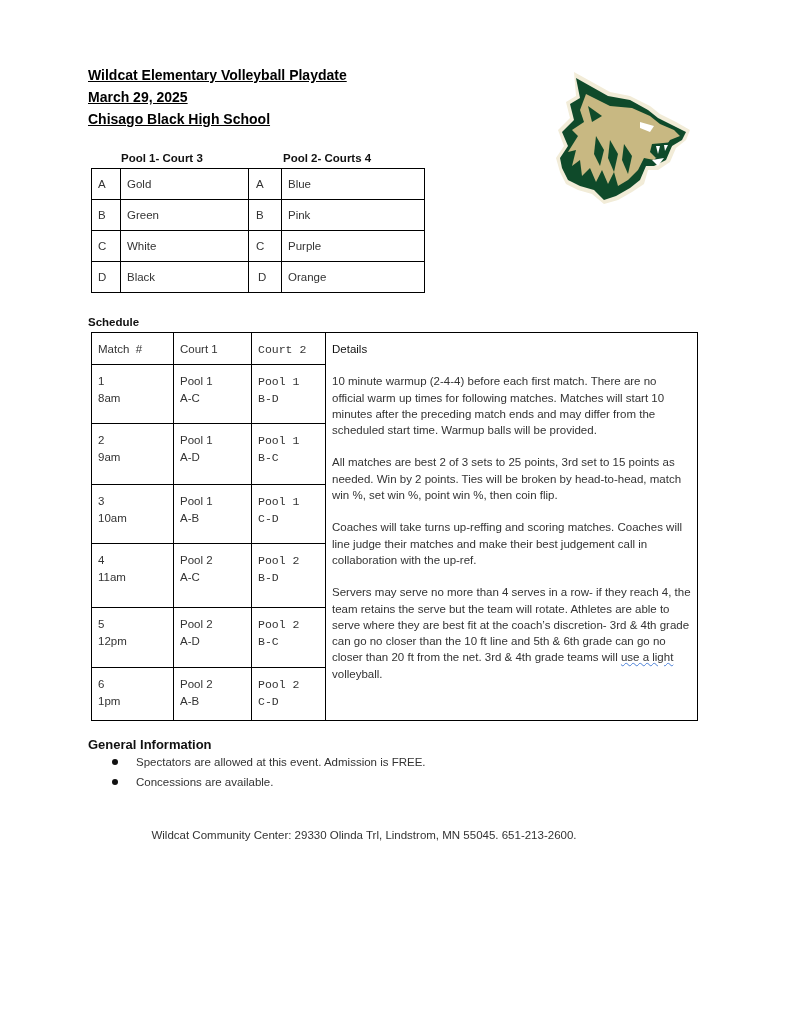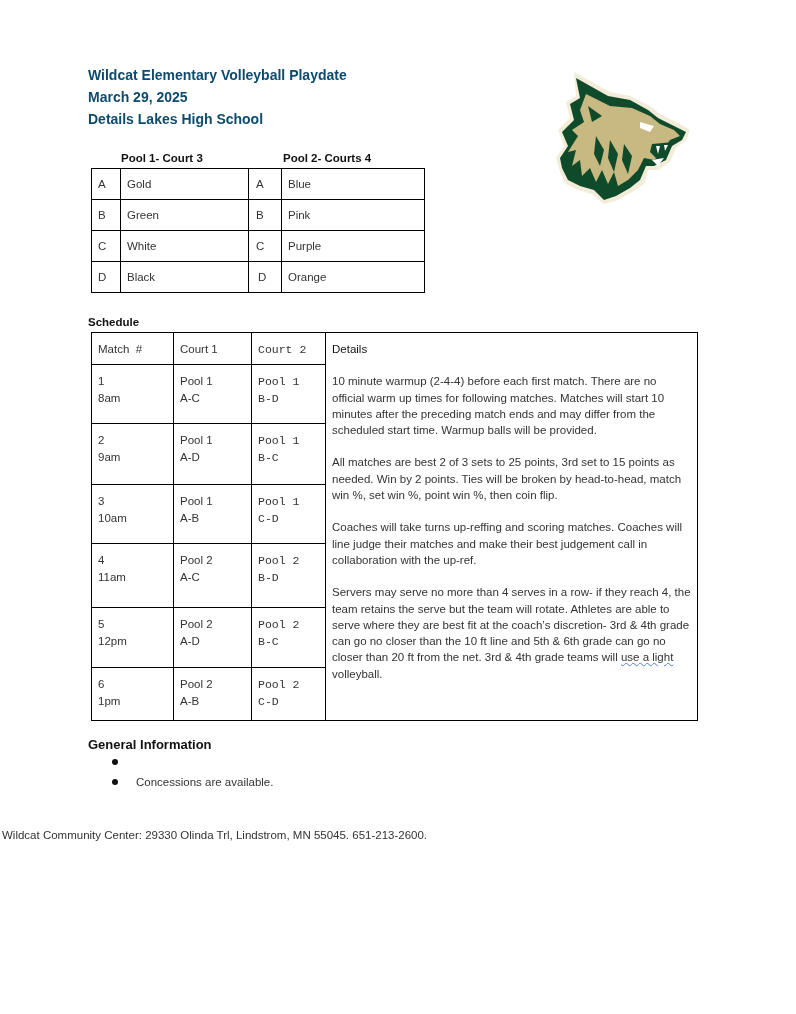--- a/index.html
+++ b/index.html
@@ -1,19 +1,19 @@
 <!DOCTYPE html>
 <html><head>
 <meta charset="utf-8">
 <style>
   html, body { margin: 0; padding: 0; background: #ffffff; }
   body { width: 796px; height: 1014px; position: relative; font-family: "Liberation Sans", "DejaVu Sans", sans-serif; color: #222; }
   .page { position: absolute; left: 0; top: 0; width: 796px; height: 1014px; }
 
-  .hdr { position: absolute; left: 88px; font-weight: bold; font-size: 14px; color: #0c4a6e; }
+  .hdr { position: absolute; left: 88px; font-weight: bold; font-size: 14px; color: #000000; text-decoration: underline; }
   .hdr.l1 { top: 67px; }
   .hdr.l2 { top: 89px; }
   .hdr.l3 { top: 111px; }
 
   .logo { position: absolute; left: 552px; top: 66px; width: 142px; height: 142px; }
 
   .pool-label { position: absolute; top: 152px; font-weight: bold; font-size: 11.5px; color: #111; padding-left: 33px; }
 
   table { border-collapse: collapse; position: absolute; }
   td { border: 1px solid #000; font-size: 11.5px; color: #333; vertical-align: top; padding: 0 0 0 6px; }
@@ -42,31 +42,31 @@
   .sched tr.r6 td { height: 44px; }
   .d-title { font-weight: normal; color: #111; display: block; margin-bottom: 16px; }
   .d-para { display: block; margin-bottom: 16px; }
   .squiggle { text-decoration: underline wavy #4a7fd6; text-decoration-thickness: 1px; }
 
   .gen-label { position: absolute; left: 88px; top: 737px; font-weight: bold; font-size: 13px; color: #111; }
   .gen-list { position: absolute; left: 110px; top: 754px; margin: 0; padding: 0; list-style: none; }
   .gen-list li { font-size: 11.5px; color: #333; height: 19.5px; line-height: 16px; position: relative; padding-left: 26px; }
   .gen-list li .bullet { position: absolute; left: 2px; top: 5px; width: 6px; height: 6px; border-radius: 50%; background: #111; }
 
-  .footer { position: absolute; left: 0; width: 700px; top: 829px; font-size: 11.5px; color: #333; }
+  .footer { position: absolute; left: 12px; width: 700px; top: 829px; text-align: center; font-size: 11.5px; color: #333; }
   .footer span { position: relative; left: 2px; }
 </style>
 </head>
 <body>
 
 <div class="page">
 
   <div class="hdr l1">Wildcat Elementary Volleyball Playdate</div>
   <div class="hdr l2">March 29, 2025</div>
-  <div class="hdr l3">Details Lakes High School</div>
+  <div class="hdr l3">Chisago Black High School</div>
 
   <svg class="logo" viewBox="0 0 142 142">
 
     <path d="M22 6 L58 26 L78 30 L98 40 L108 48 L124 56 L138 64 L134 74 L124 82 L118 96 L106 104 L96 104 L92 118 L80 126 L66 134 L52 138 L40 128 L26 124 L14 118 L8 106 L4 92 L12 80 L6 64 L18 52 L14 36 L24 30 Z" fill="#f2ecd8"></path>
 
     <path d="M24 12 L56 30 L78 34 L96 44 L106 52 L122 60 L134 66 L130 74 L120 80 L114 94 L102 100 L94 100 L88 114 L78 122 L64 130 L52 134 L42 124 L28 120 L16 114 L10 102 L8 92 L16 80 L10 66 L22 54 L18 38 L28 32 Z" fill="#0f4a2a"></path>
 
     <path d="M34 28 L58 40 L80 42 L98 50 L108 58 L122 64 L128 70 L118 74 L110 86 L102 94 L92 92 L86 104 L76 114 L66 120 L62 106 L56 118 L50 104 L44 116 L38 102 L30 110 L28 94 L20 100 L24 84 L16 86 L26 70 L20 64 L32 56 L28 44 Z" fill="#c8b882"></path>
 
     <path d="M44 70 L52 84 L48 100 L42 88 Z" fill="#0f4a2a"></path>
@@ -212,19 +212,19 @@
       <td class="c2">
             <div>Pool 2</div>
             <div>C-D</div>
           </td>
     </tr>
   </tbody>
     </table>
 
   <div class="gen-label">General Information</div>
   <ul class="gen-list">
-    <li><span class="bullet"></span></li>
+    <li><span class="bullet"></span><span>Spectators are allowed at this event. Admission is FREE.</span></li>
     <li><span class="bullet"></span><span>Concessions are available.</span></li>
   </ul>
 
   <div class="footer"><span>Wildcat Community Center: 29330 Olinda Trl, Lindstrom, MN 55045. 651-213-2600.</span></div>
 
 </div>
 
 </body></html>

